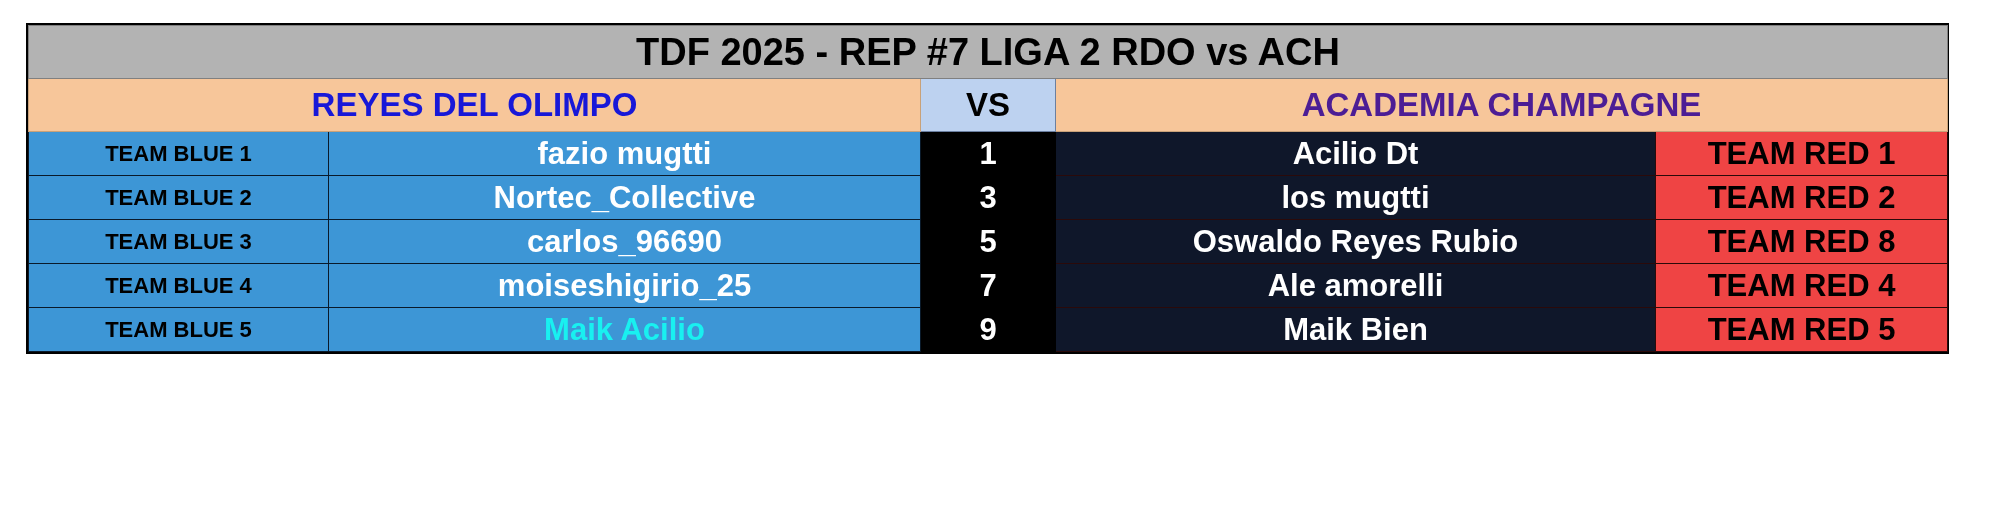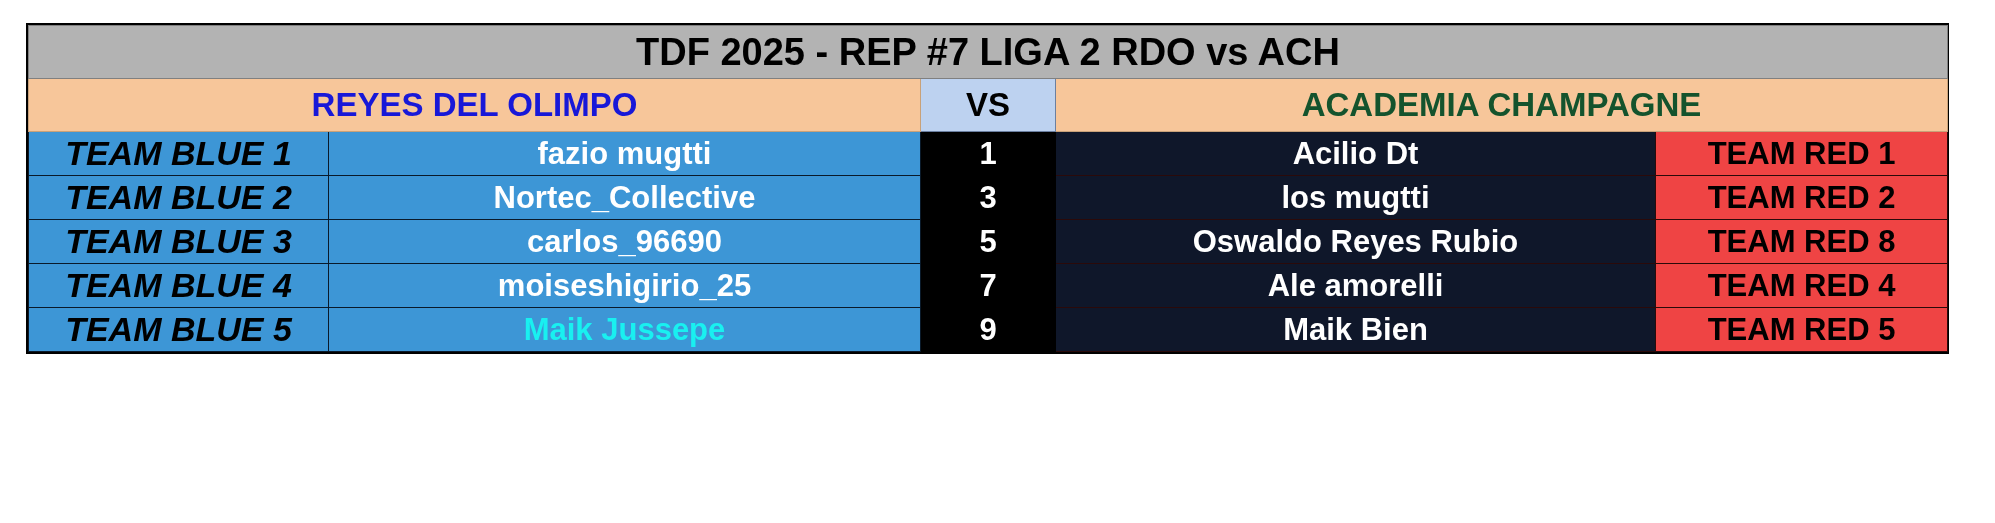--- a/index.html
+++ b/index.html
@@ -60,21 +60,21 @@
   
   .team-cell {
     background: #f7c69a;
     height: 52px;
     line-height: 52px;
     font-size: 33px;
     font-weight: bold;
     border: 1px solid #c8a179;
   }
   .team-cell.blue-team  { color: #1818d8; }
-  .team-cell.red-team   { color: #14532d; }
+  .team-cell.red-team   { color: #4c1d95; }
   .vs-cell {
     background: #bdd2f0;
     color: #000000;
     height: 52px;
     line-height: 52px;
     font-size: 33px;
     font-weight: bold;
     border: 1px solid #6b7fa0;
   }
 
@@ -88,24 +88,23 @@
     line-height: 48px;
     border: 1px solid #000000;
   }
 
   
   tr.data-row td { height: 43px; line-height: 43px; }
 
   .cell-blue-team {
     background: #3d96d6;
     color: #000000;
-    font-size: 34px;
+    font-size: 22px;
     font-weight: bold;
     border: 1px solid #0a1a2a;
-    font-style: italic;
   }
   .cell-blue-mgr {
     background: #3d96d6;
     color: #ffffff;
     font-size: 31px;
     font-weight: bold;
     border: 1px solid #0a1a2a;
   }
   .cell-blue-mgr.cyan { color: #19f0f0; }
 
@@ -183,20 +182,20 @@
       <tr class="data-row">
         <td class="cell-blue-team">TEAM BLUE 4</td>
         <td class="cell-blue-mgr">moiseshigirio_25</td>
         <td class="cell-meta">7</td>
         <td class="cell-red-mgr">Ale amorelli</td>
         <td class="cell-red-team">TEAM RED 4</td>
       </tr>
 
       <tr class="data-row">
         <td class="cell-blue-team">TEAM BLUE 5</td>
-        <td class="cell-blue-mgr cyan">Maik Jussepe</td>
+        <td class="cell-blue-mgr cyan">Maik Acilio</td>
         <td class="cell-meta">9</td>
         <td class="cell-red-mgr">Maik Bien</td>
         <td class="cell-red-team">TEAM RED 5</td>
       </tr>
     </tbody>
   </table>
 </div>
 
 </body></html>

